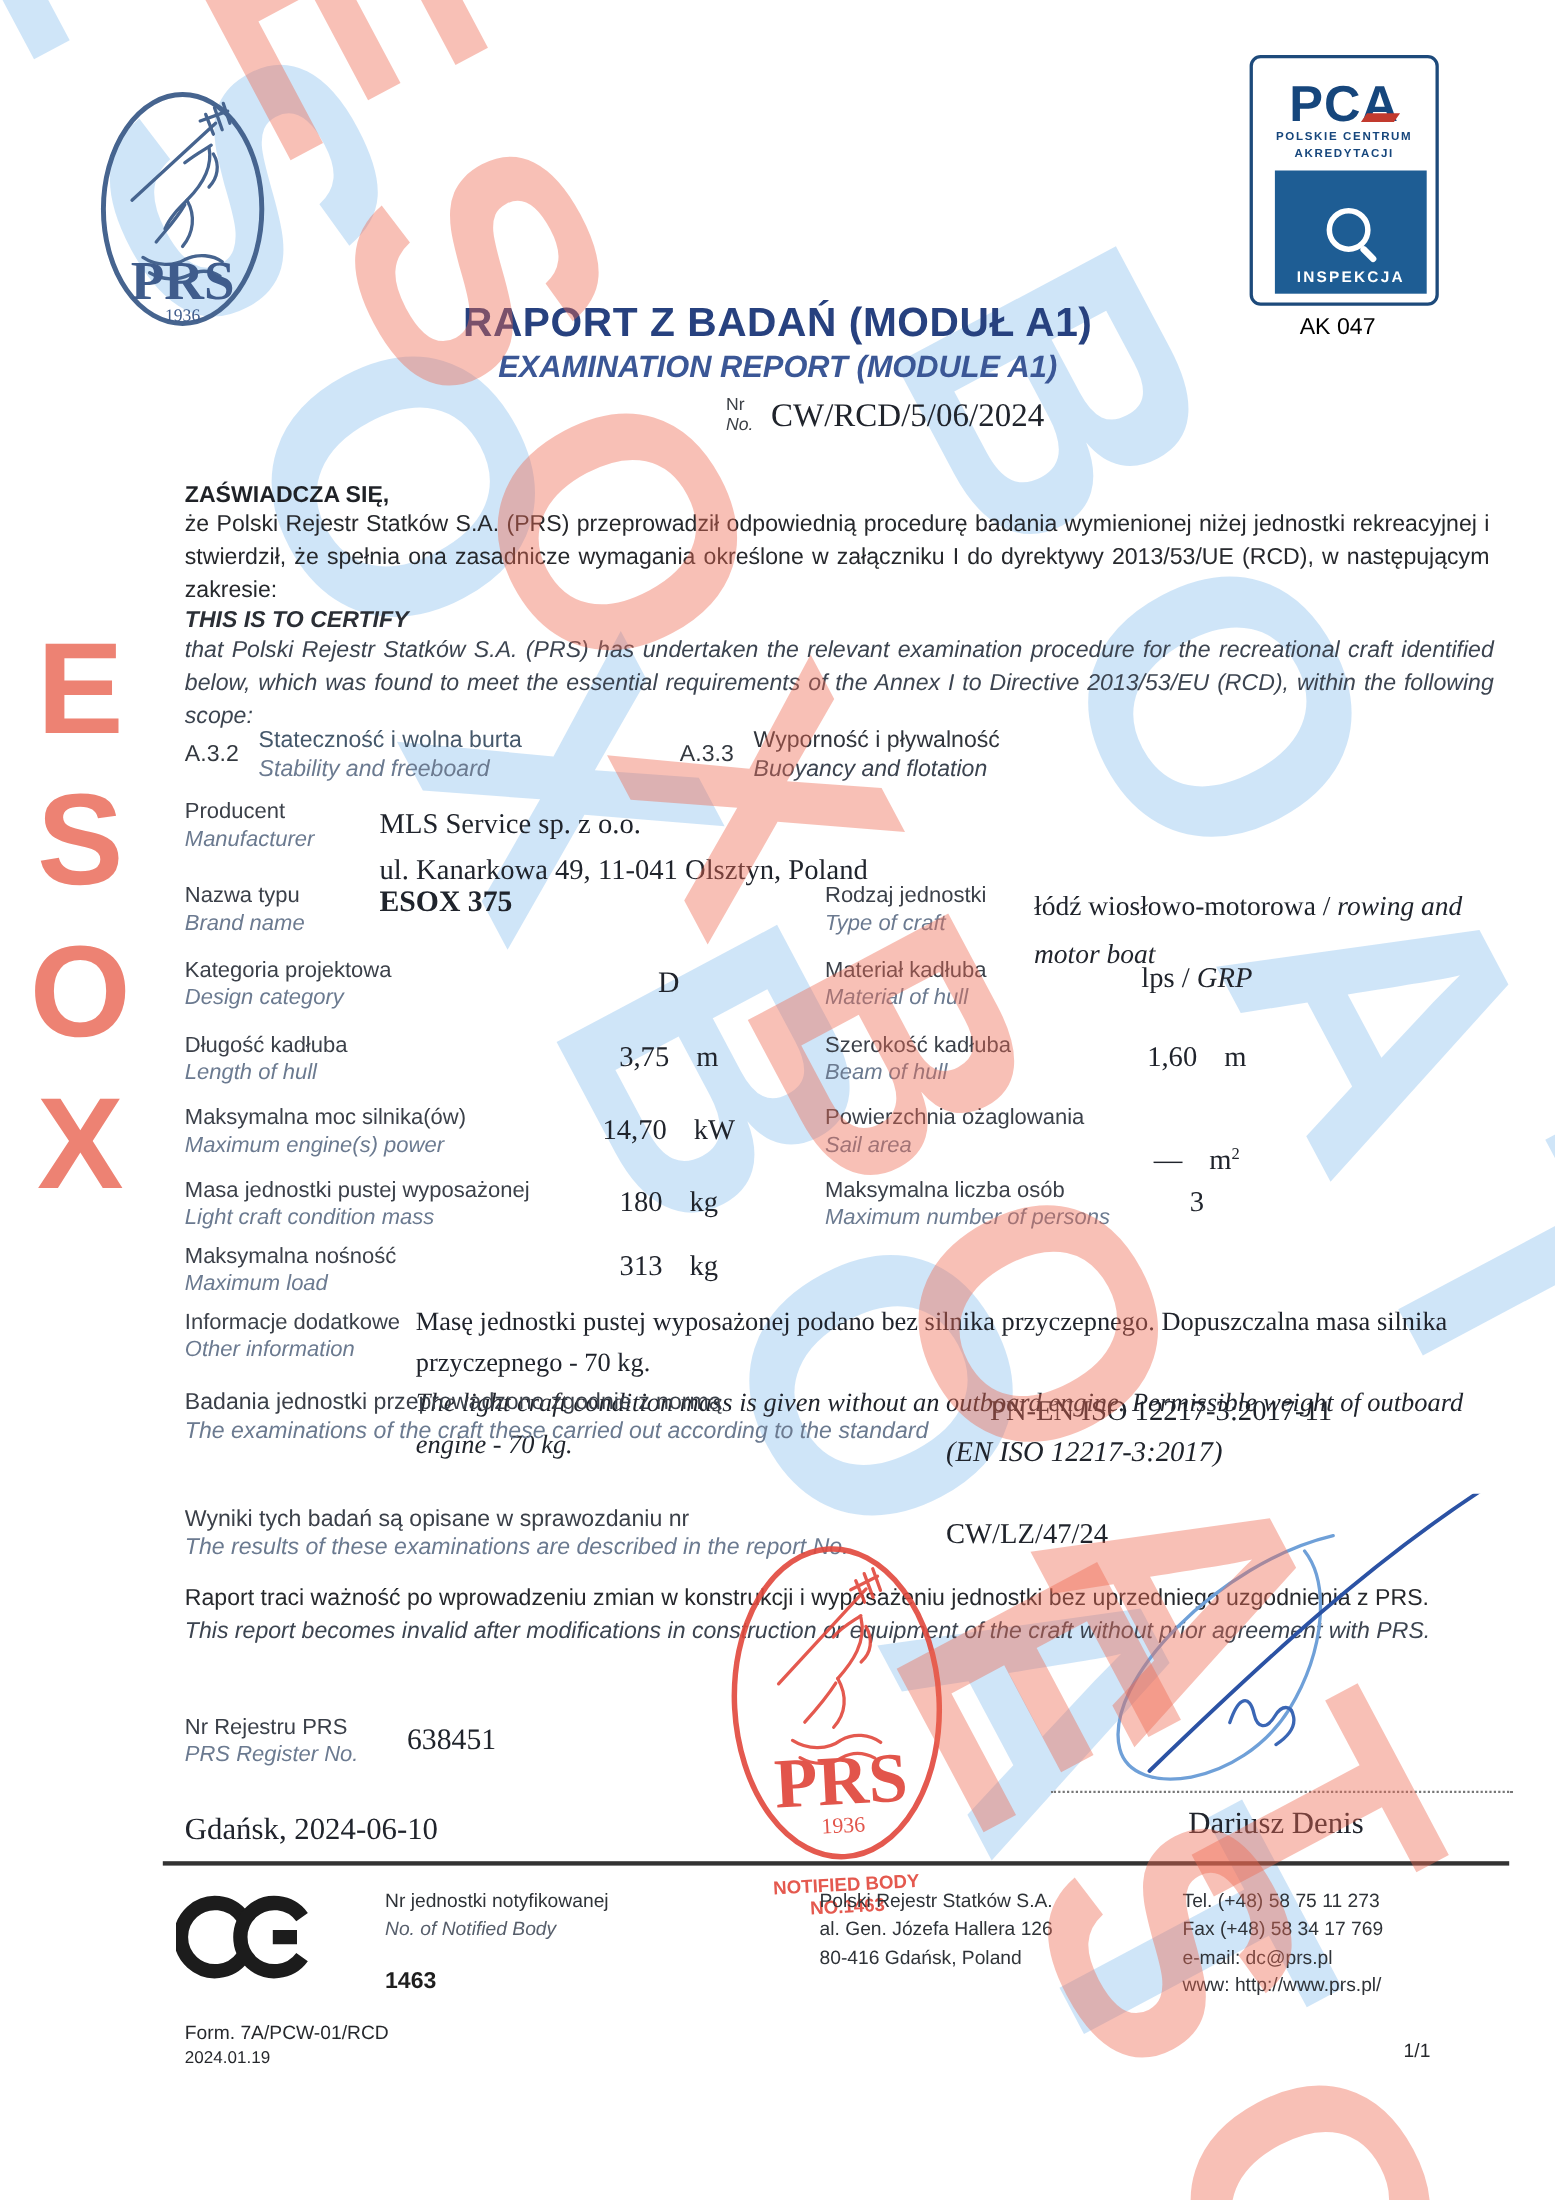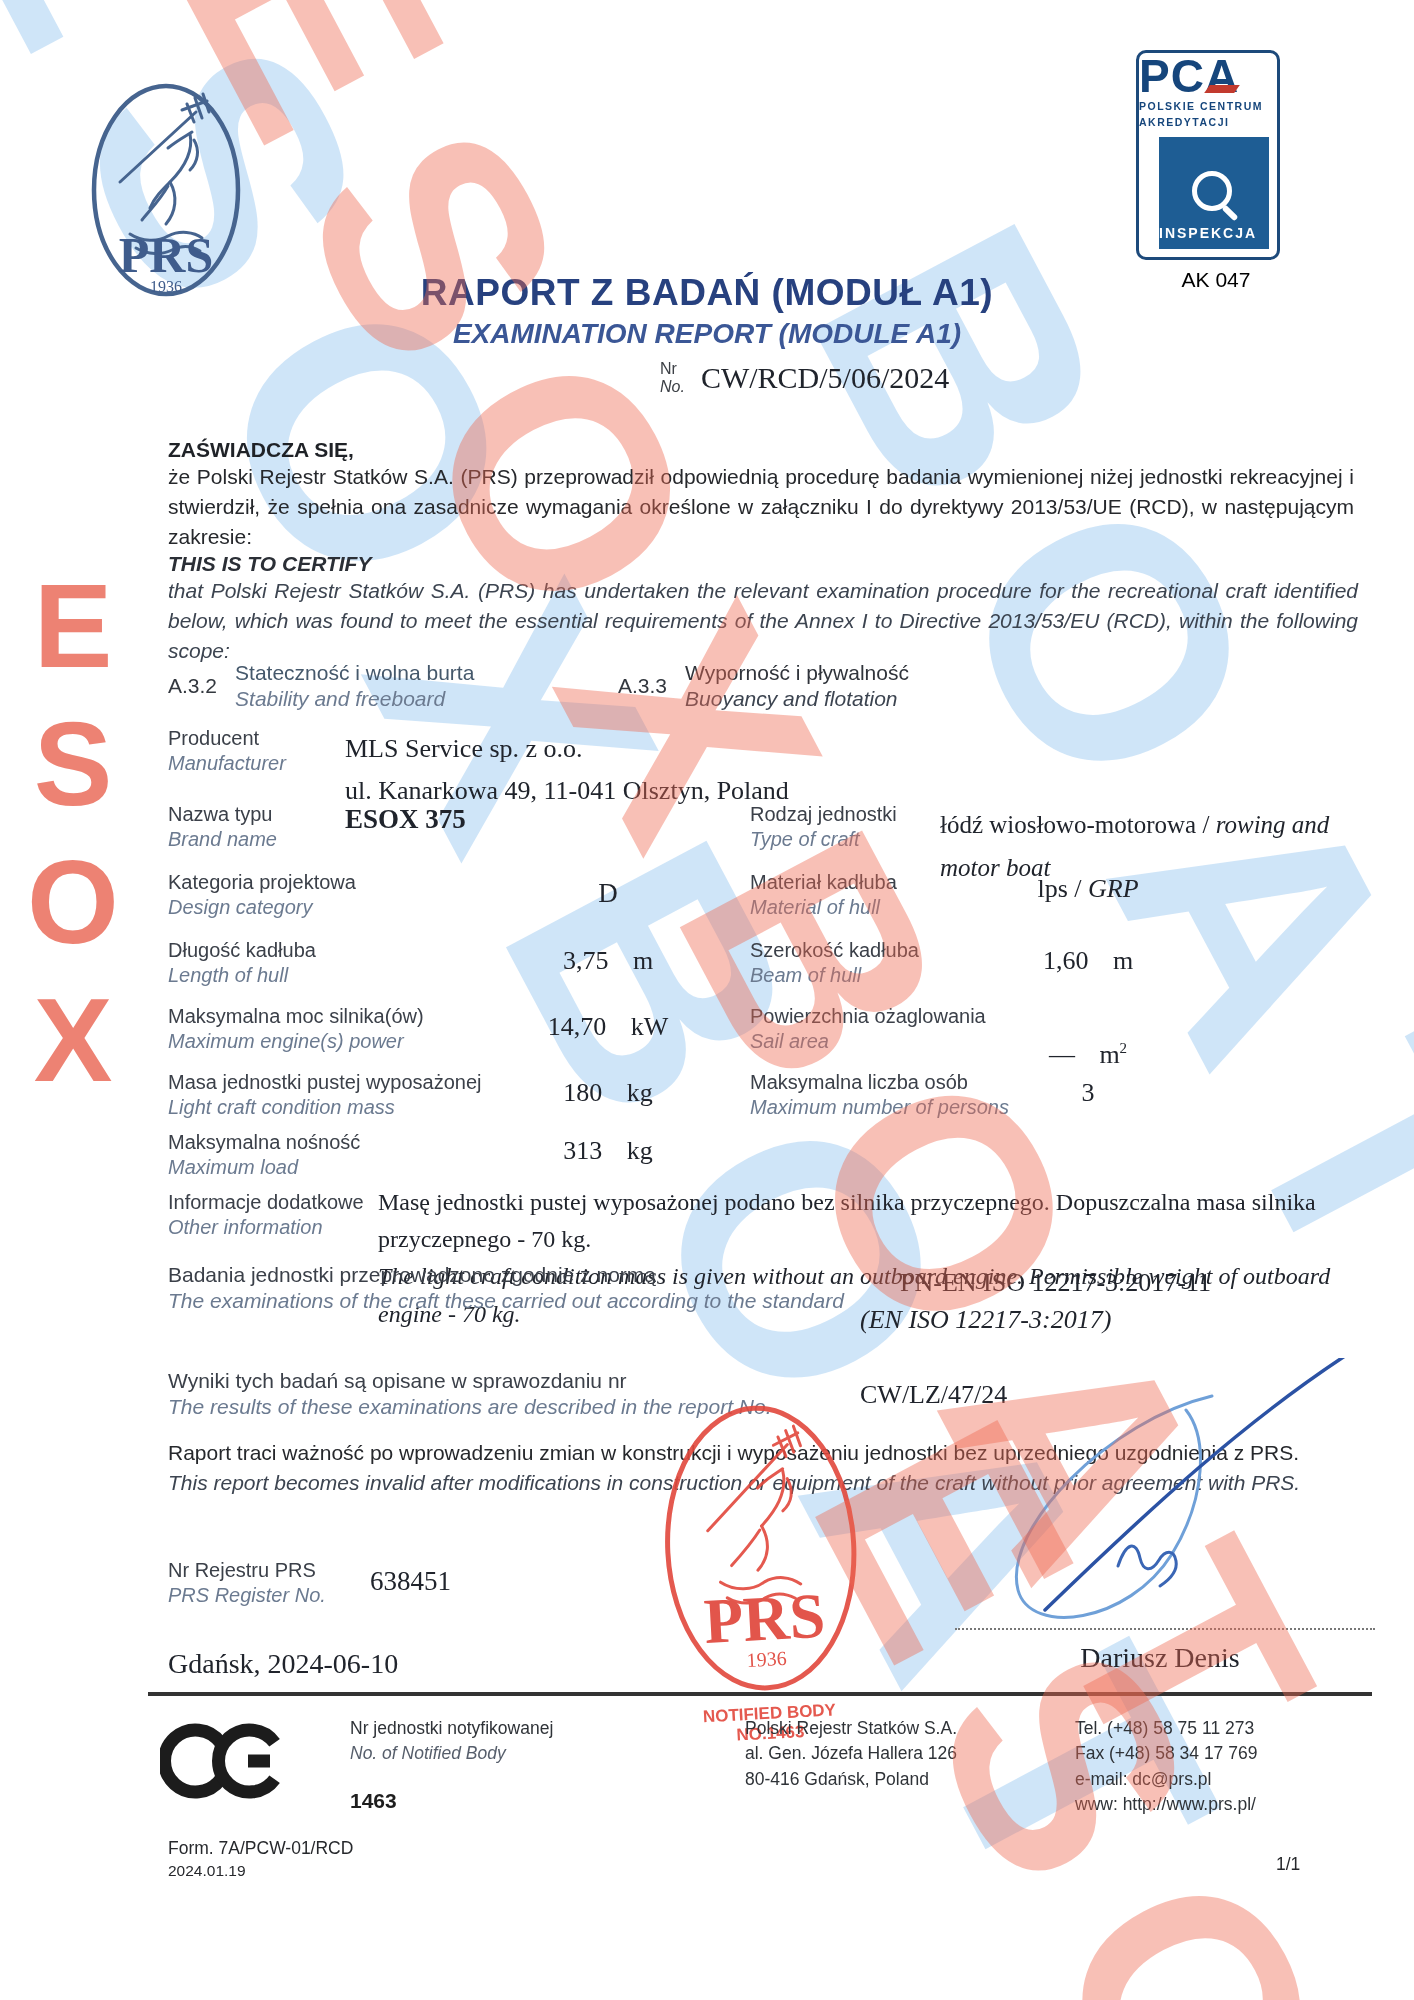--- a/index.html
+++ b/index.html
@@ -17,21 +17,21 @@
   .lbl-en{display:block;font-size:20px;color:#6b7a90;font-style:italic;line-height:1.25;}
   .val{font-family:"Liberation Serif",serif;font-size:26px;color:#20242c;}
   .val-i{font-style:italic;}
   .val-b{font-weight:bold;}
   .para{font-size:21px;line-height:1.42;text-align:justify;color:#26282c;}
   .para-head{font-size:21px;font-weight:bold;color:#1f2227;}
   .para-en{font-style:italic;color:#3c4450;}
   .small{font-size:17.5px;line-height:1.45;color:#2f3338;}
   .small-i{font-style:italic;color:#565e6b;}
   
-  .pca-card{width:144px;border:3px solid #1d4a7b;border-radius:10px;background:#fff;text-align:left;padding:0 0 8px 0;box-sizing:border-box;}
+  .pca-card{width:172px;border:3px solid #1d4a7b;border-radius:10px;background:#fff;text-align:center;padding:18px 0 8px 0;box-sizing:border-box;}
   .pca-abbr{position:relative;display:inline-block;font-size:46px;font-weight:bold;color:#16467c;letter-spacing:1px;line-height:1;}
   .pca-red{position:absolute;right:2px;bottom:6px;width:30px;height:8px;background:#c23a2e;transform:skewX(-35deg);}
   .pca-line{font-size:10.5px;font-weight:bold;color:#16467c;letter-spacing:1.5px;line-height:1.5;}
   .pca-band{margin:6px 8px 0 20px;background:#1e5d94;height:112px;position:relative;}
   .pca-mag{position:absolute;left:50%;top:34px;width:30px;height:30px;margin-left:-22px;border:5px solid #fff;border-radius:50%;}
   .pca-mag::after{content:"";position:absolute;left:30px;top:28px;width:6px;height:18px;background:#fff;transform:rotate(-45deg);border-radius:3px;}
   .pca-inspekcja{position:absolute;left:0;right:0;bottom:8px;color:#fff;font-weight:bold;font-size:14px;letter-spacing:2px;}
   .dotline{border-top:2px dotted #777;}
   .rule{background:#333;}
 </style>

